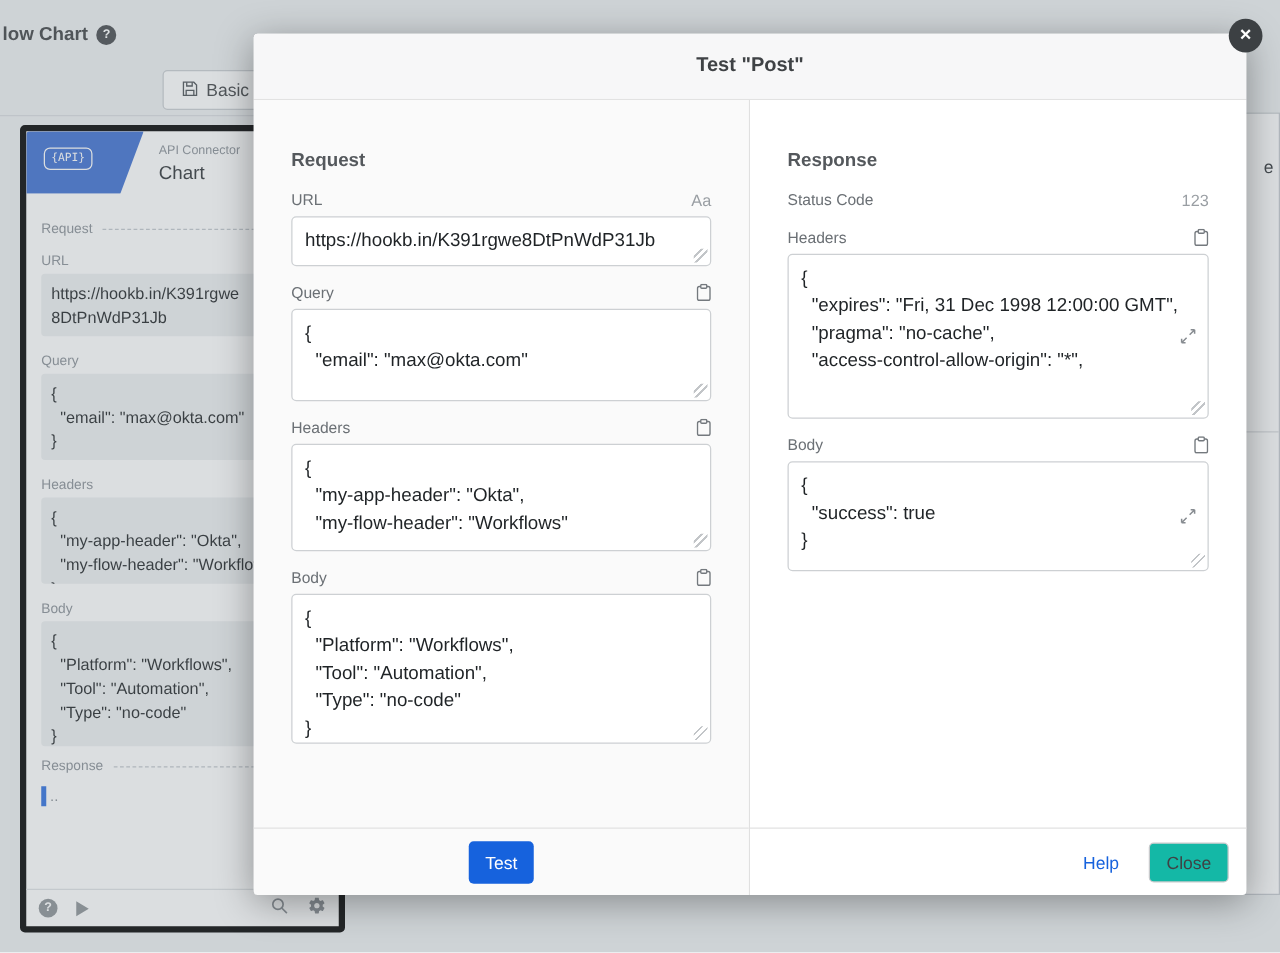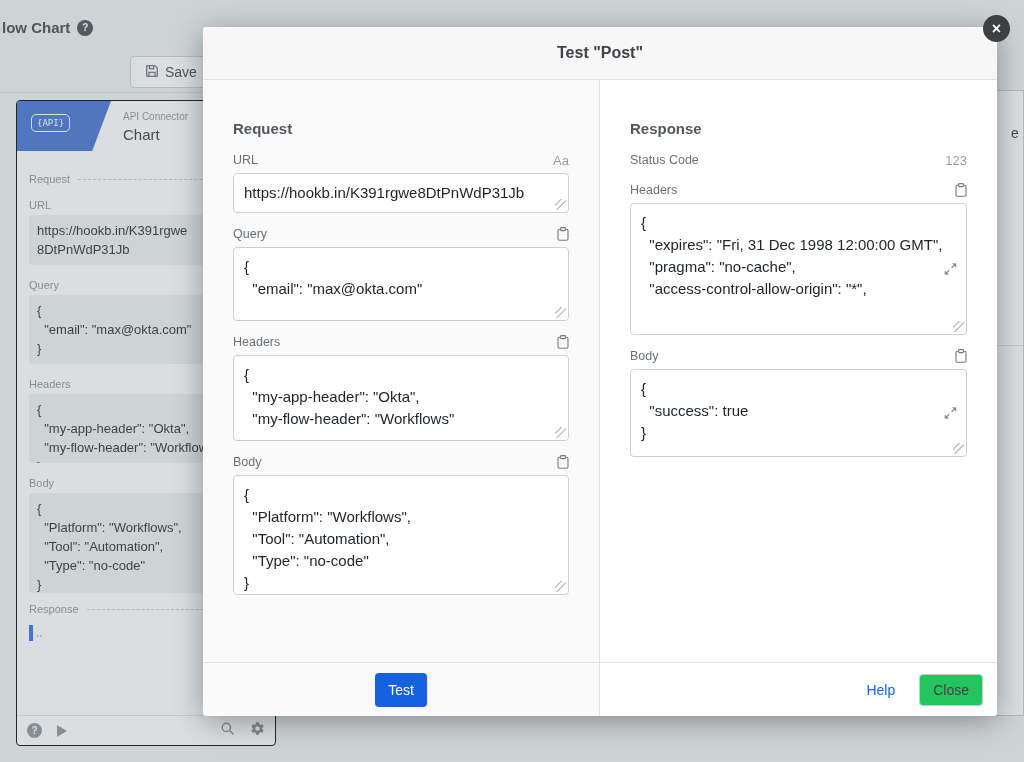--- a/index.html
+++ b/index.html
@@ -12,21 +12,21 @@
   .backdrop { position:absolute; inset:0; }
   .topbar { position:absolute; left:0; top:0; width:100%; height:92px; border-bottom:1px solid #d9dcdf; }
   .flow-title { position:absolute; left:2px; top:19px; display:flex; align-items:center; gap:7px;
     font-size:15px; font-weight:bold; color:#3f4245; }
   .help-badge { width:16px; height:16px; border-radius:50%; background:#46494d; color:#fff;
     font-size:10px; font-weight:bold; display:flex; align-items:center; justify-content:center; }
   .save-btn { position:absolute; left:130px; top:56px; height:32px; padding:0 14px; box-sizing:border-box;
     background:#fff; border:1px solid #c9cdd1; border-radius:4px; display:flex; align-items:center; gap:6px;
     font-size:14px; color:#3f4245; }
   .bg-card { position:absolute; left:16px; top:100px; width:260px; height:646px; box-sizing:border-box;
-    background:#fff; border:1px solid #000000; border-radius:4px; }
+    background:#fff; border:5px solid #000000; border-radius:4px; }
   .banner { position:relative; height:56px; }
   .banner-shape { position:absolute; left:0; top:0; width:94px; height:50px; background:#3e6fd1;
     clip-path:polygon(0 0,100% 0,80% 100%,0 100%); border-top-left-radius:3px; }
   .banner-badge { position:absolute; left:14px; top:13px; border:1.5px solid #fff; border-radius:5px;
     color:#fff; font-family:"DejaVu Sans Mono", monospace; font-size:9px; padding:3px 5px; }
   .banner-type { position:absolute; left:106px; top:10px; font-size:10px; color:#8a9097; }
   .banner-name { position:absolute; left:106px; top:25px; font-size:15px; color:#2f3337; }
   .auth-row { border-top:1px solid #e2e5e8; border-bottom:1px solid #e2e5e8; padding:7px 12px;
     display:flex; align-items:center; gap:7px; font-size:12px; color:#2f3337; }
   .dot { width:6px; height:6px; border-radius:50%; background:#aeb4ba; }
@@ -89,41 +89,41 @@
   .ta-breq { height:120px; }
   .ta-hres { height:132px; }
   .ta-bres { height:88px; }
   .ta-wrap { position:relative; }
   .expand-btn { position:absolute; right:8px; top:50%; transform:translateY(-50%);
     background:none; border:none; padding:2px; cursor:pointer; line-height:0; }
   .icon-btn { background:none; border:none; padding:0; cursor:pointer; line-height:0; }
   .test-btn { background:#1662dd; color:#fff; border:none; border-radius:4px; padding:9px 13px;
     font-size:14px; cursor:pointer; }
   .help-link { color:#1662dd; font-size:14px; text-decoration:none; }
-  .close-btn { background:#22c55e; color:#3f4245; border:1px solid #c8cacc; border-radius:4px;
+  .close-btn { background:#14b8a6; color:#3f4245; border:1px solid #c8cacc; border-radius:4px;
     padding:7px 13px; font-size:14px; cursor:pointer; }
 </style>
 </head>
 <body>
 
 <div class="backdrop">
   <div class="topbar">
     <div class="flow-title">
       <span>low Chart</span>
       <span class="help-badge">?</span>
     </div>
     <div class="save-btn">
       <span class="icon">
         <svg width="14" height="14" viewBox="0 0 16 16" fill="none" stroke="#4a4f54" stroke-width="1.2">
           <path d="M2 2h9.5L14 4.5V14H2z"></path>
             <path d="M4.5 14v-4.5h7V14"></path>
             <path d="M5 2v3.5h5V2"></path>
         </svg>
       </span>
-      <span>Save</span>
+      <span>Basic</span>
     </div>
   </div>
 
   <div class="bg-card">
     <div class="banner">
       <div class="banner-shape"></div>
       <div class="banner-badge">{API}</div>
       <div class="banner-type">API Connector</div>
       <div class="banner-name">Chart</div>
     </div>

